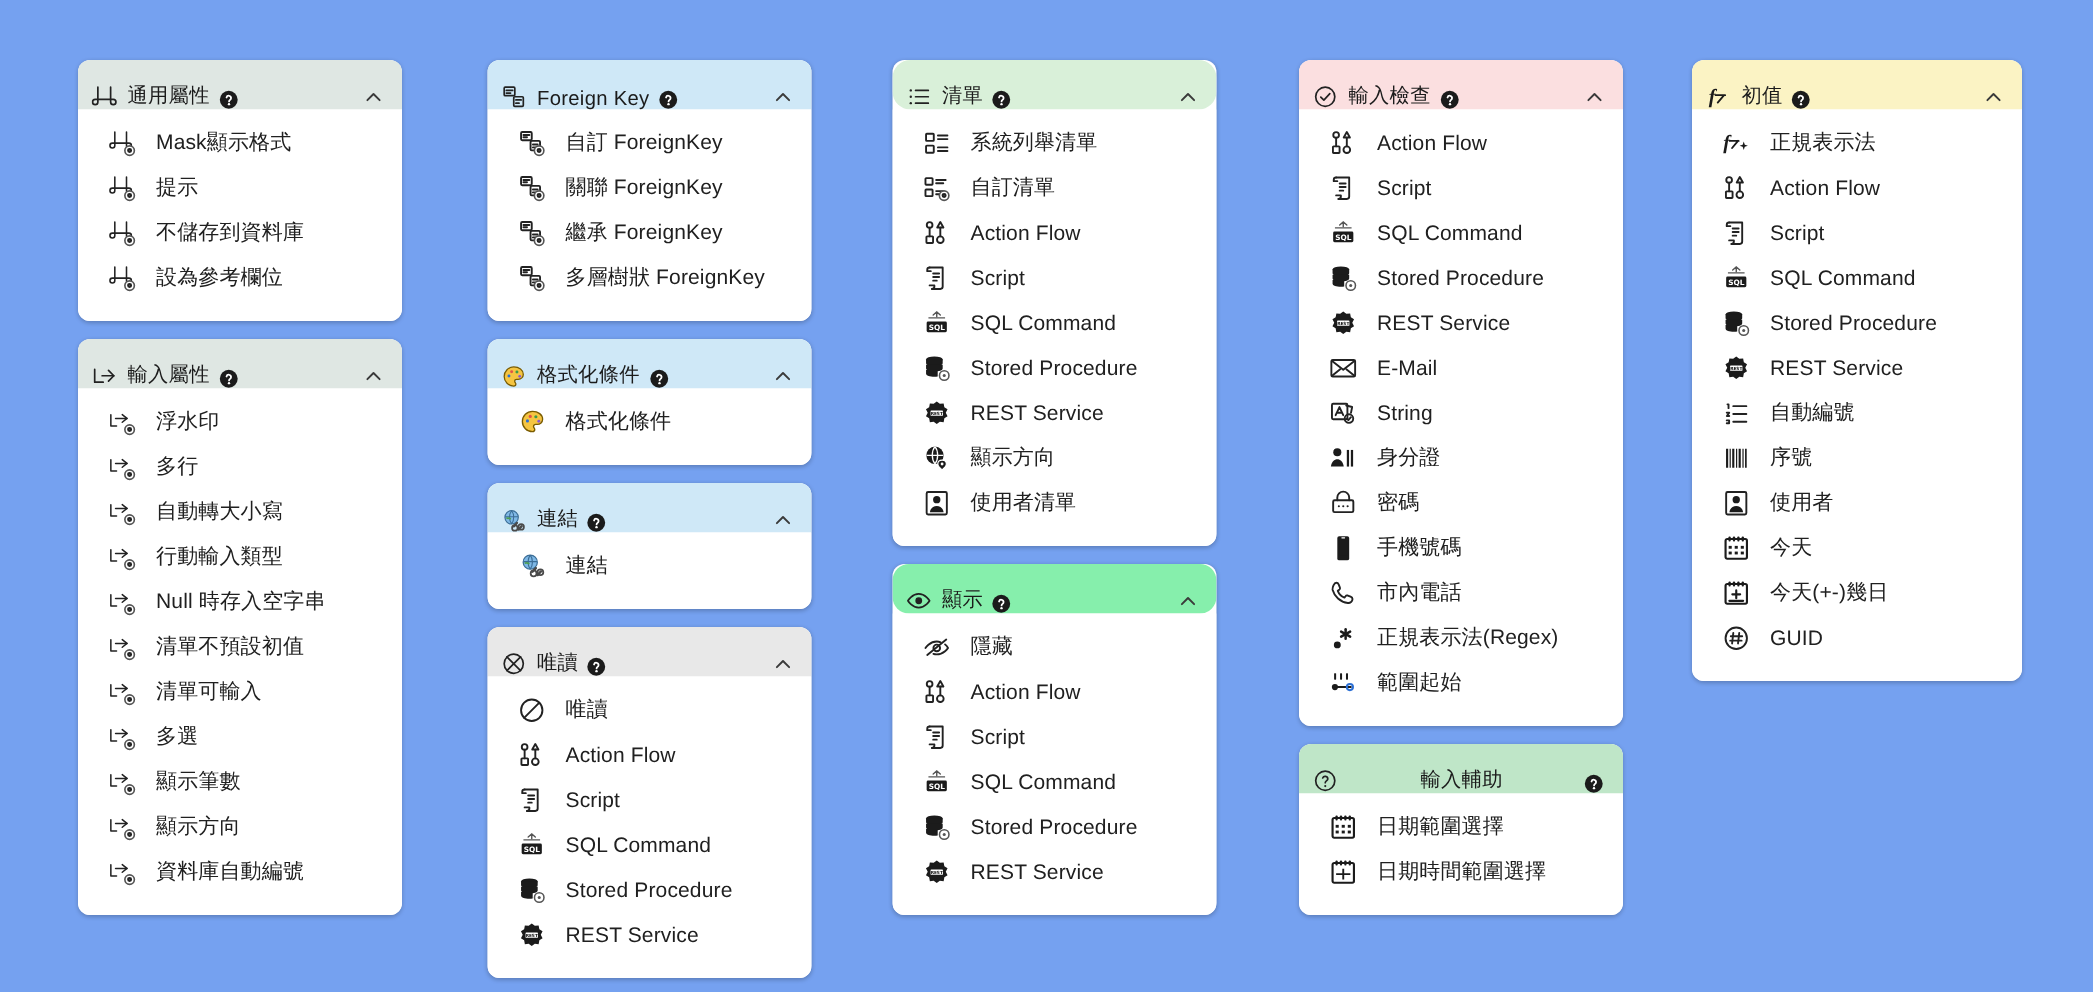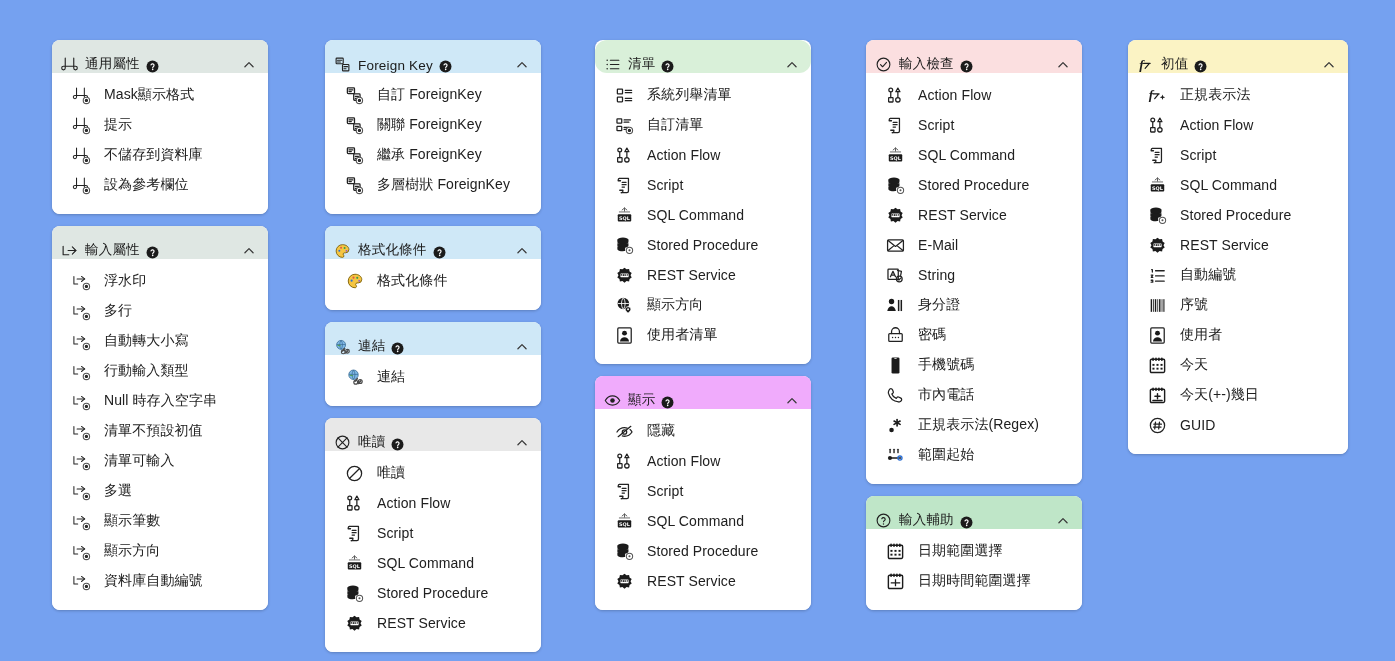--- a/index.html
+++ b/index.html
@@ -92,22 +92,22 @@
     letter-spacing:.1px;
   }
 
   
   .tint-graygreen{background:#dfe7e3;}
   .tint-blue{background:#cfe8f7;}
   .tint-green{background:#d9f0d9;border-radius:12px;}
   .tint-pink{background:#fbdfe0;}
   .tint-yellow{background:#fbf3c4;}
   .tint-gray{background:#e8e8e8;}
-  .tint-peach{background:#f0abfc;}
-  .tint-mint{background:#bfe6c8;}
+  .tint-peach{background:#86efac;border-radius:11px;}
+  .tint-mint{background:#bfe6c8;gap:48px;}
 
   svg{display:block;}
 </style>
 </head>
 <body style="background: rgb(117, 161, 240);">
 
 <div id="board">
     <div class="column col-1">
       <section class="panel">
         <header class="panel-header tint-graygreen">

